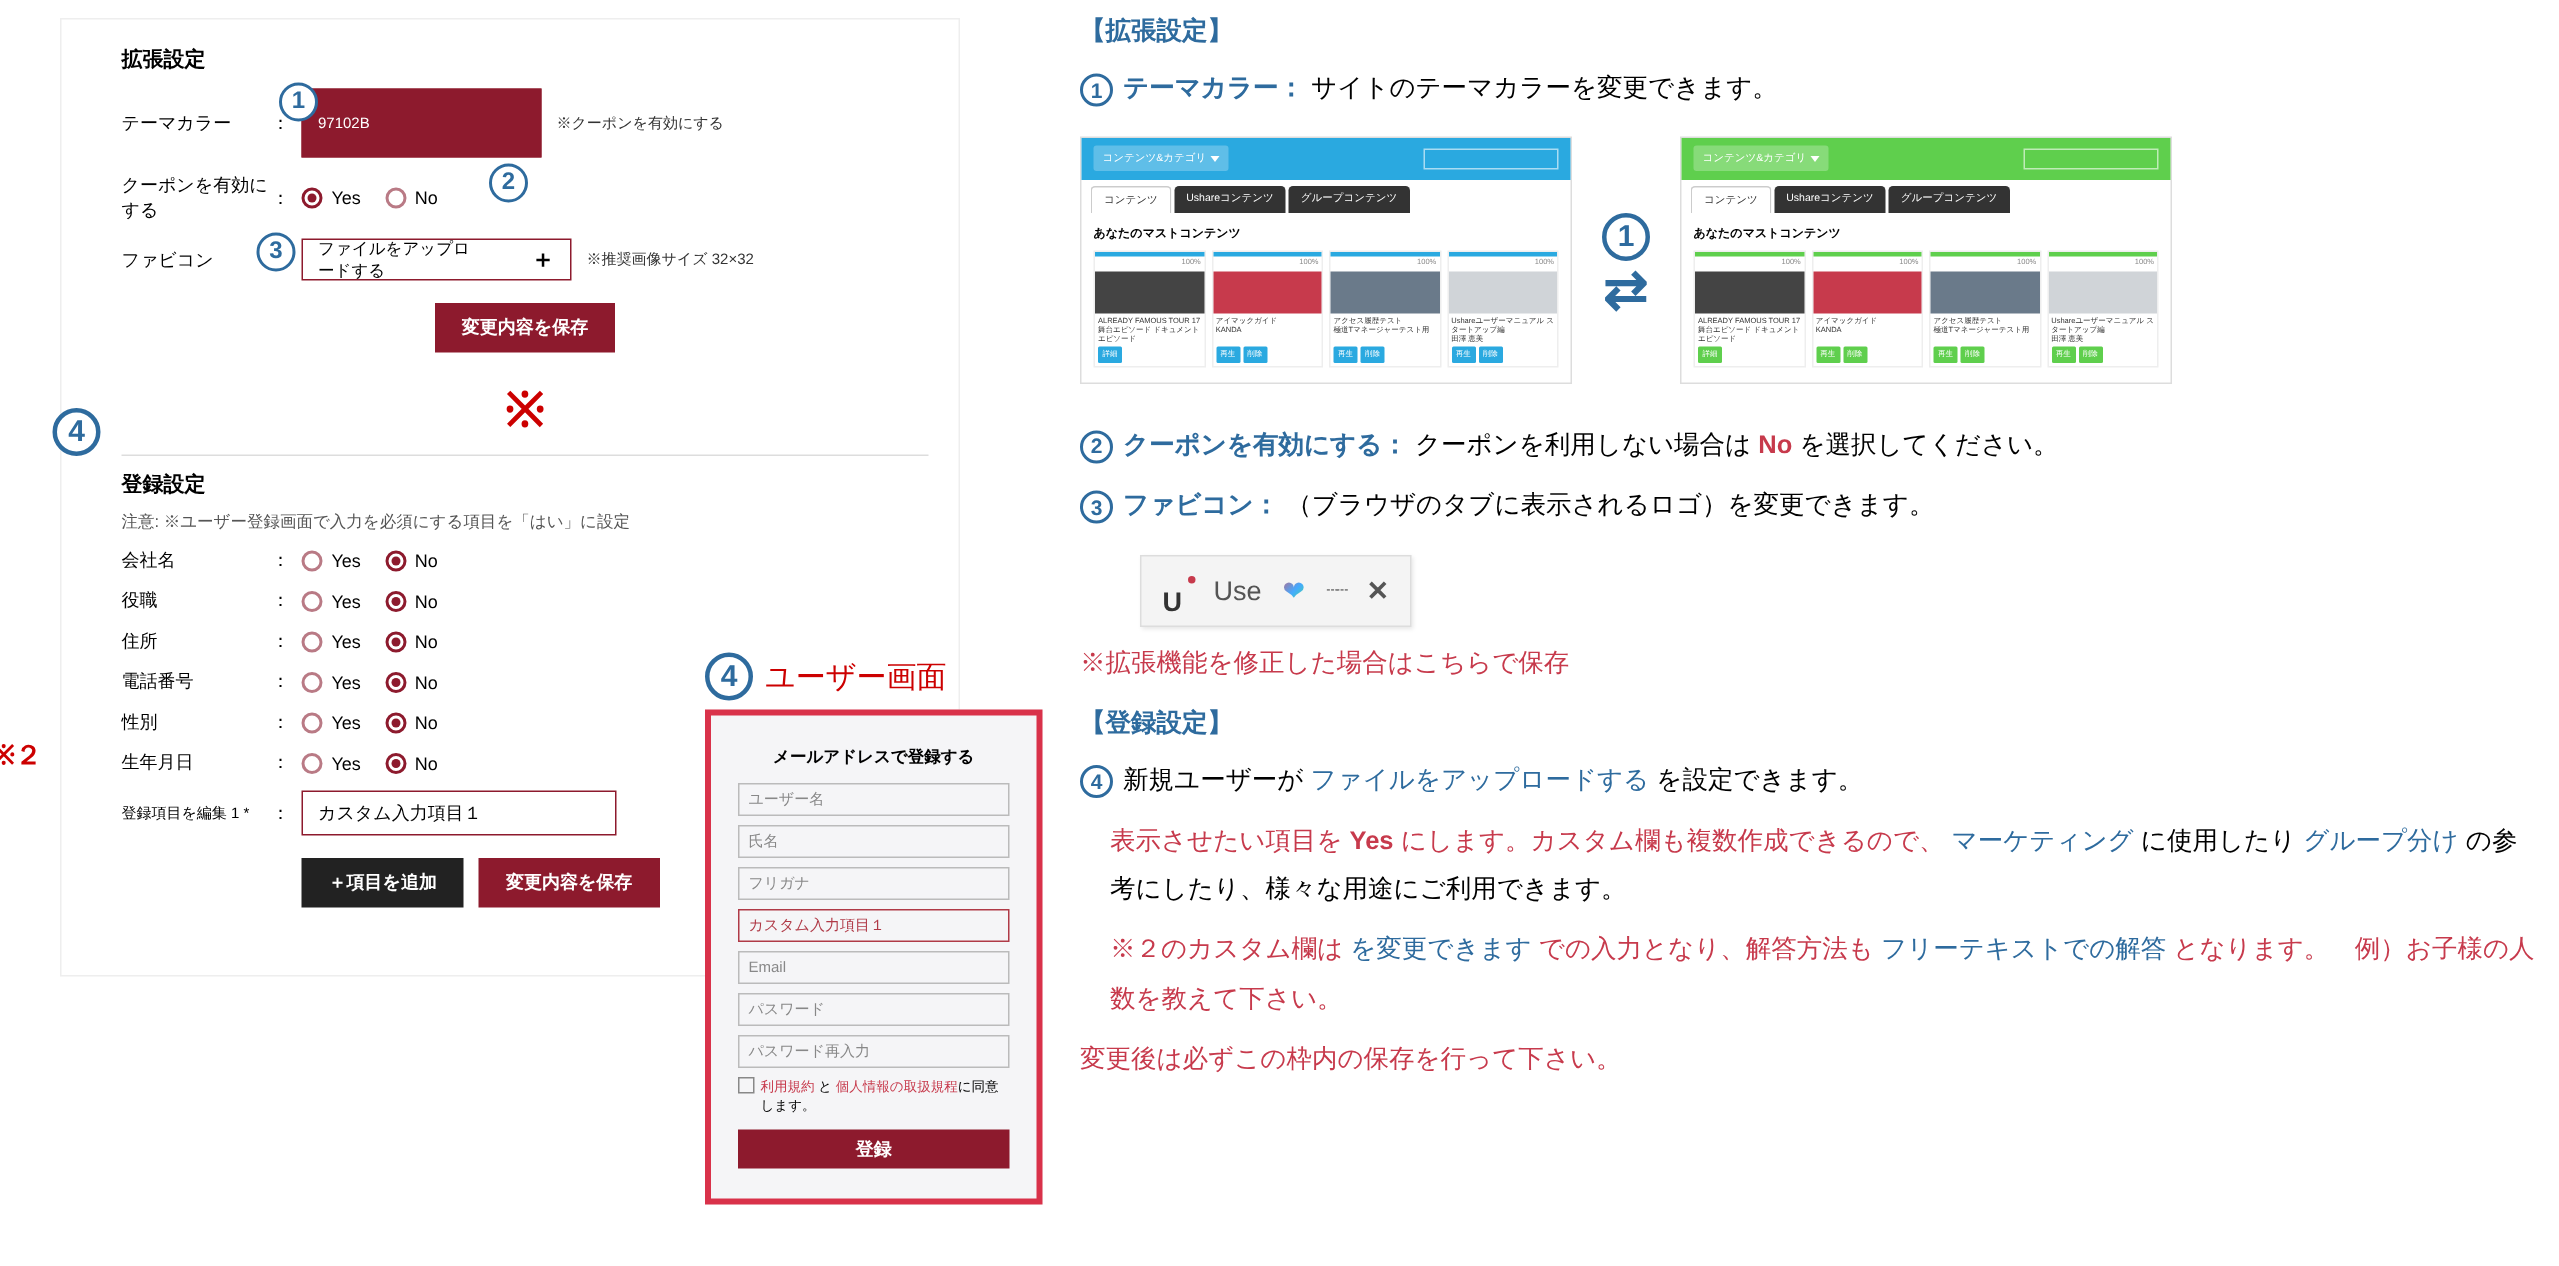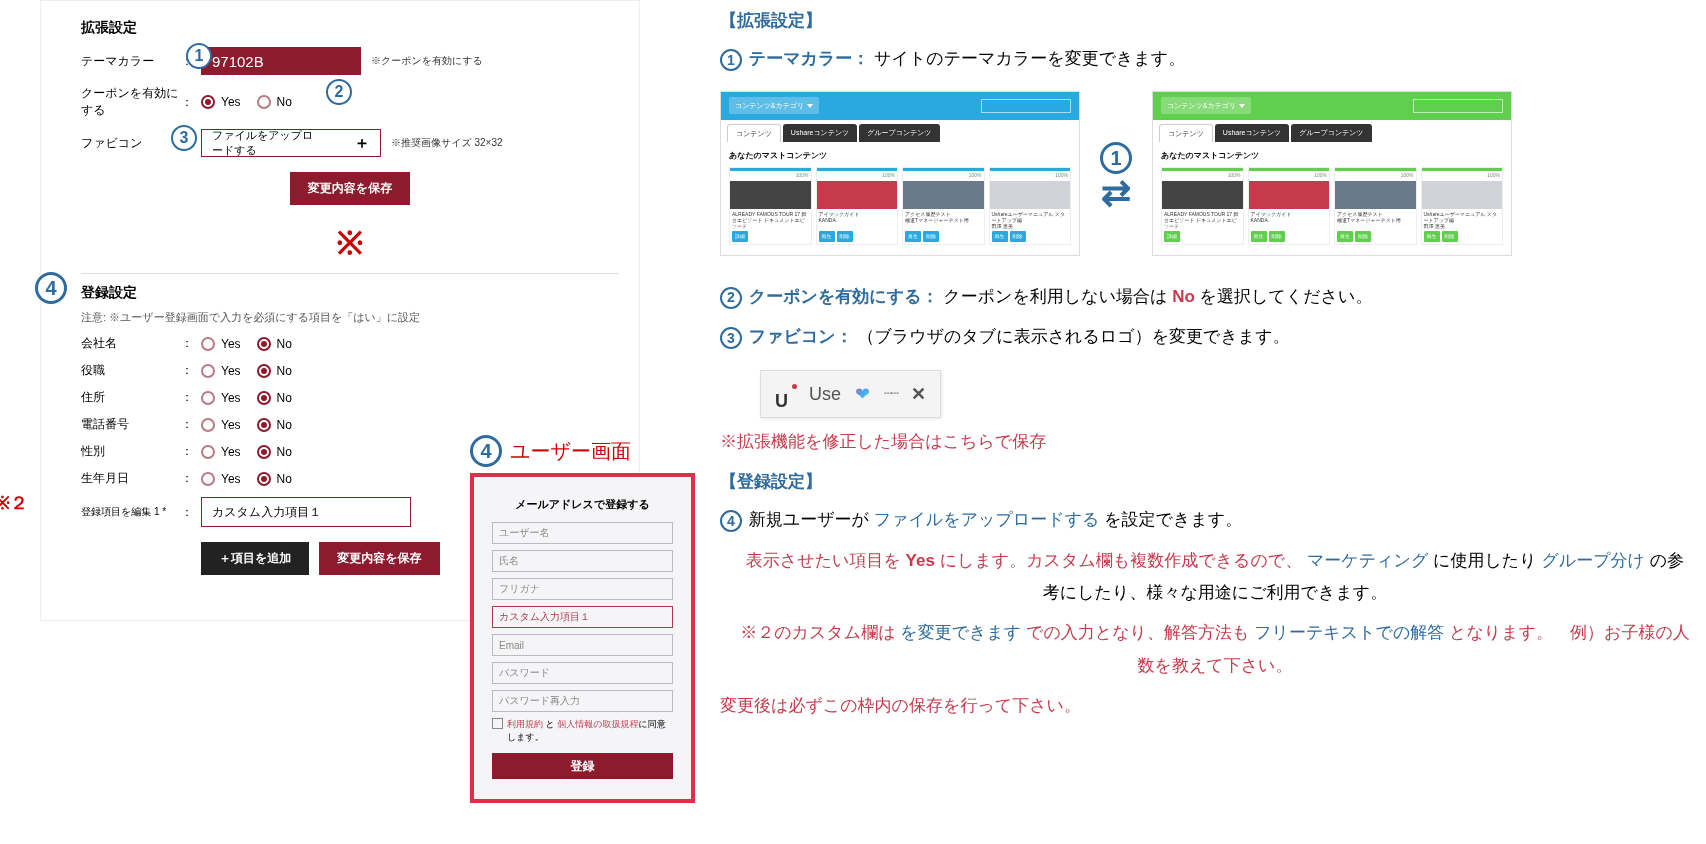--- a/index.html
+++ b/index.html
@@ -9,21 +9,21 @@
     width: 1706px;
     height: 844px;
     position: relative;
     font-size: 14px;
   }
 
   
   .left-panel {
     position: absolute;
     left: 40px;
-    top: 0;
+    top: 12px;
     width: 600px;
     background: #fff;
     border: 1px solid #eee;
     padding: 10px 20px 30px 40px;
   }
   .section-heading {
     font-weight: bold;
     font-size: 14px;
     margin: 8px 0;
   }
@@ -34,24 +34,24 @@
     font-size: 12px;
     position: relative;
   }
   .form-label {
     width: 100px;
     font-size: 12px;
   }
   .form-colon { width: 20px; }
   .color-box {
     width: 160px;
-    height: 28px;
+    height: 46px;
     background: #8d1a2d;
     color: #fff;
-    font-size: 15px;
+    font-size: 10px;
     display: flex;
     align-items: center;
     padding-left: 10px;
     border: 1px solid #8d1a2d;
   }
   .hint {
     font-size: 10px;
     margin-left: 10px;
     color: #333;
   }
@@ -239,31 +239,31 @@
     font-size: 14px;
     align-items: center;
     justify-content: center;
     vertical-align: middle;
     margin-right: 2px;
   }
   .bold-blue { color: #2e6b9e; font-weight: bold; }
   .bold-red { color: #c73a4c; font-weight: bold; }
   .plain-blue { color: #2e6b9e; }
   .plain-red { color: #c73a4c; }
-  .indent { padding-left: 20px; text-align: center; }
+  .indent { padding-left: 20px; }
 
   
   .theme-previews {
     display: flex;
     align-items: center;
     gap: 20px;
     margin: 15px 0 25px 0;
   }
   .preview-card {
-    width: 360px;
+    width: 328px;
     border: 1px solid #ddd;
     background: #fff;
     font-size: 8px;
   }
   .preview-header {
     height: 28px;
     display: flex;
     align-items: center;
     justify-content: space-between;
     padding: 0 8px;

